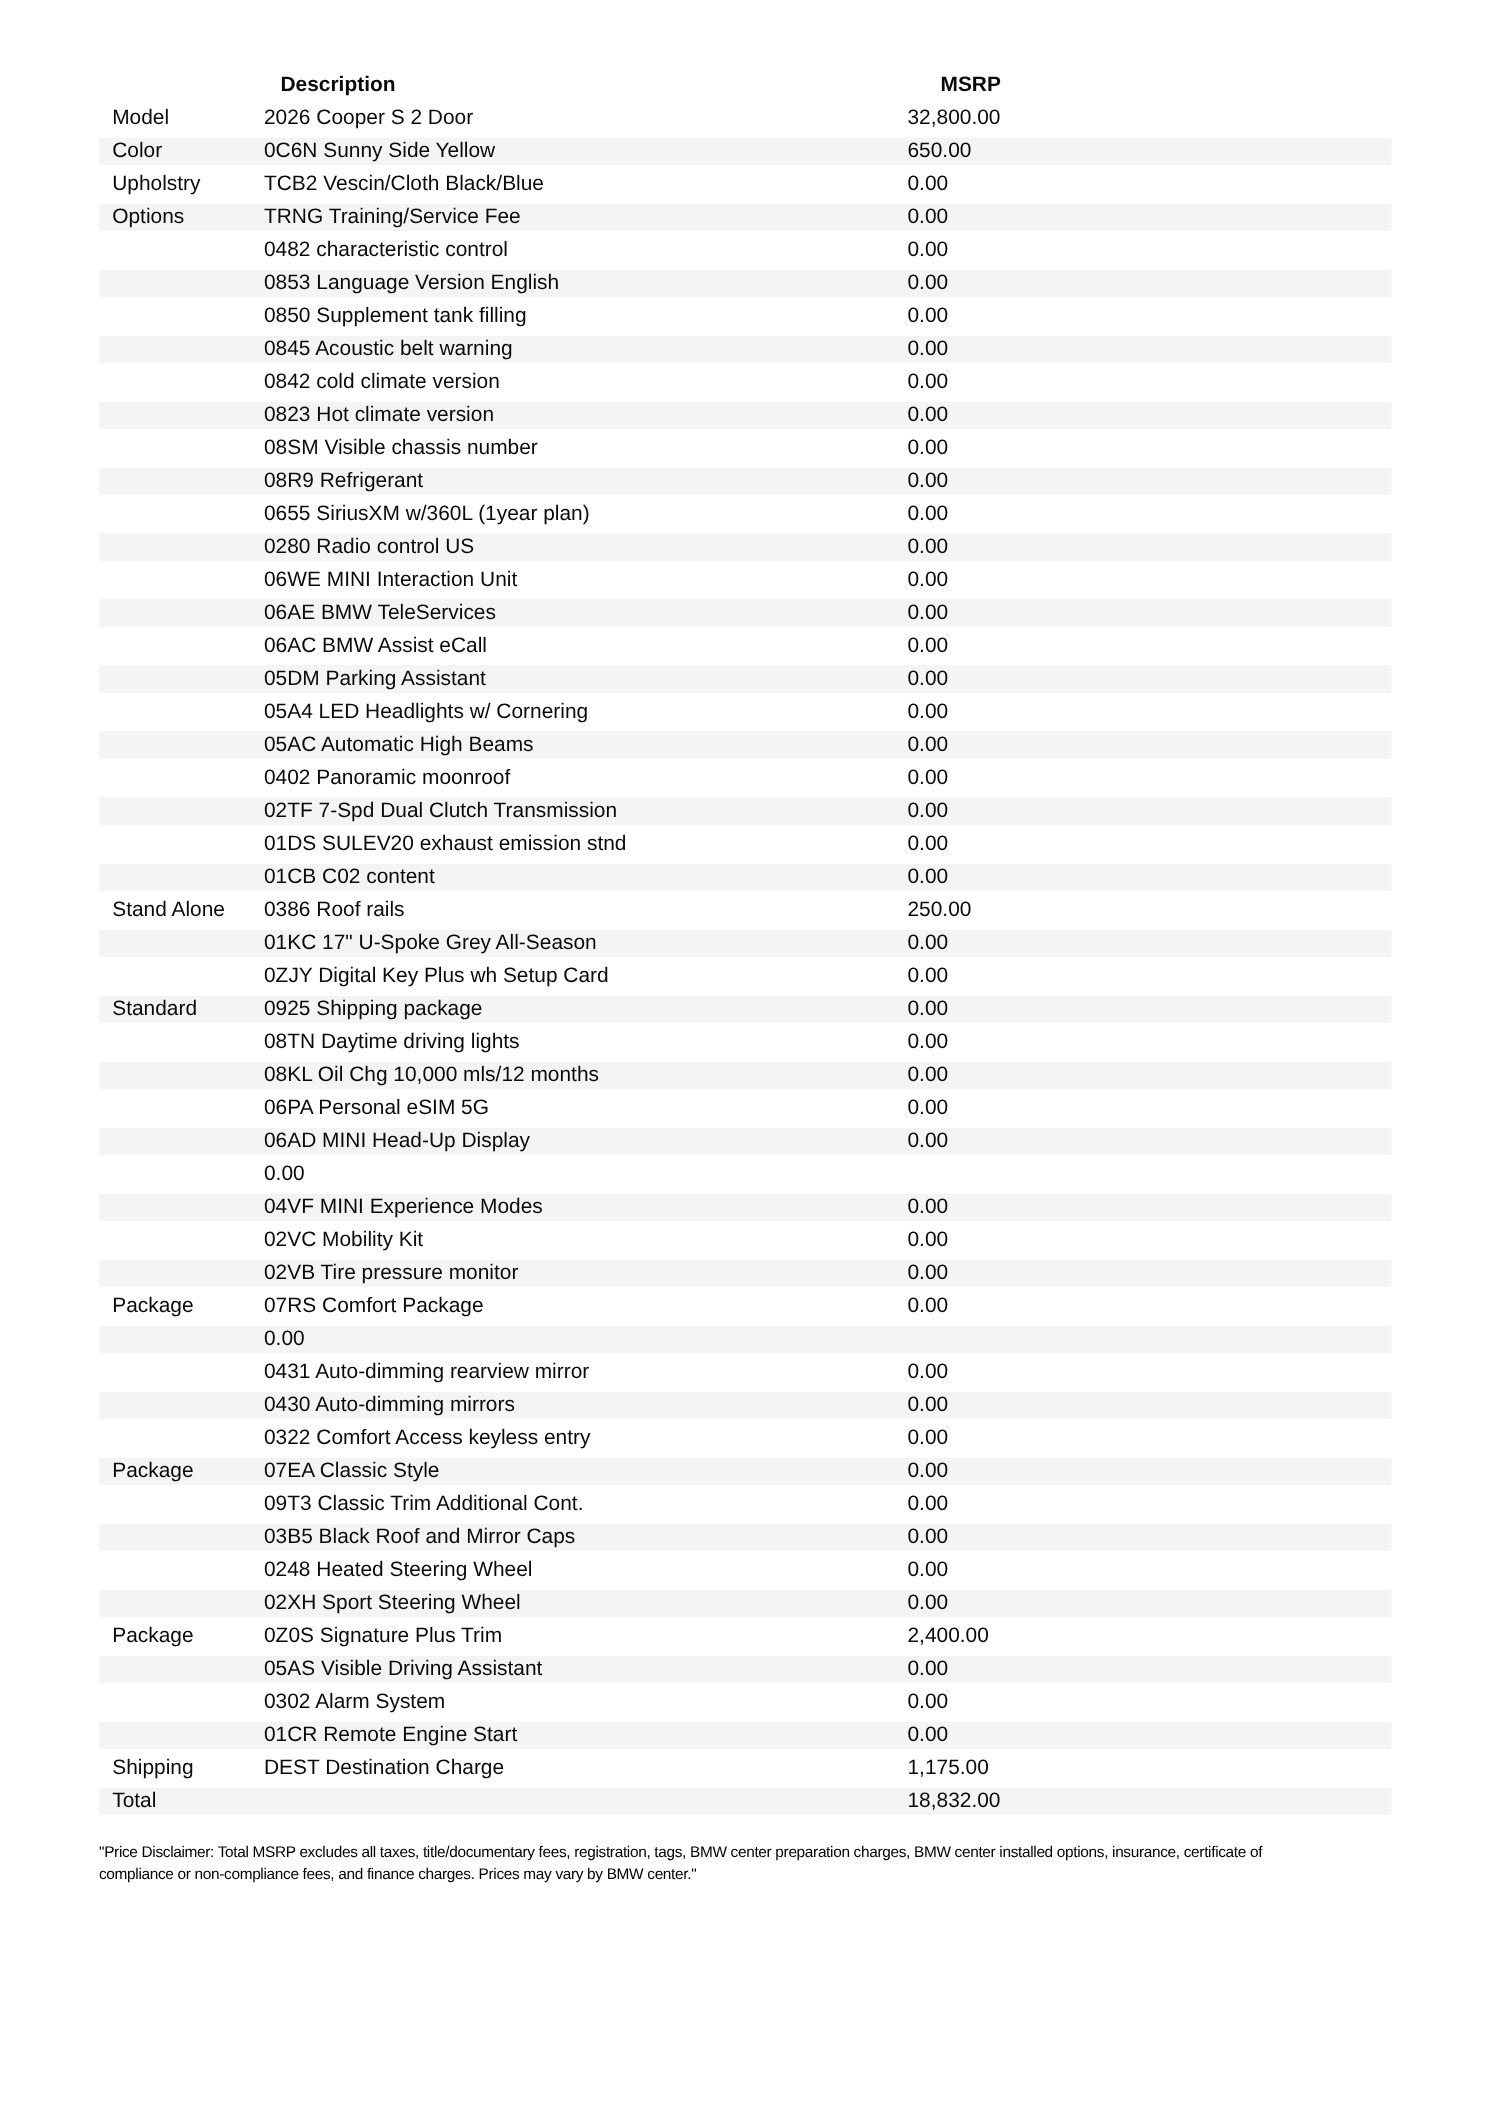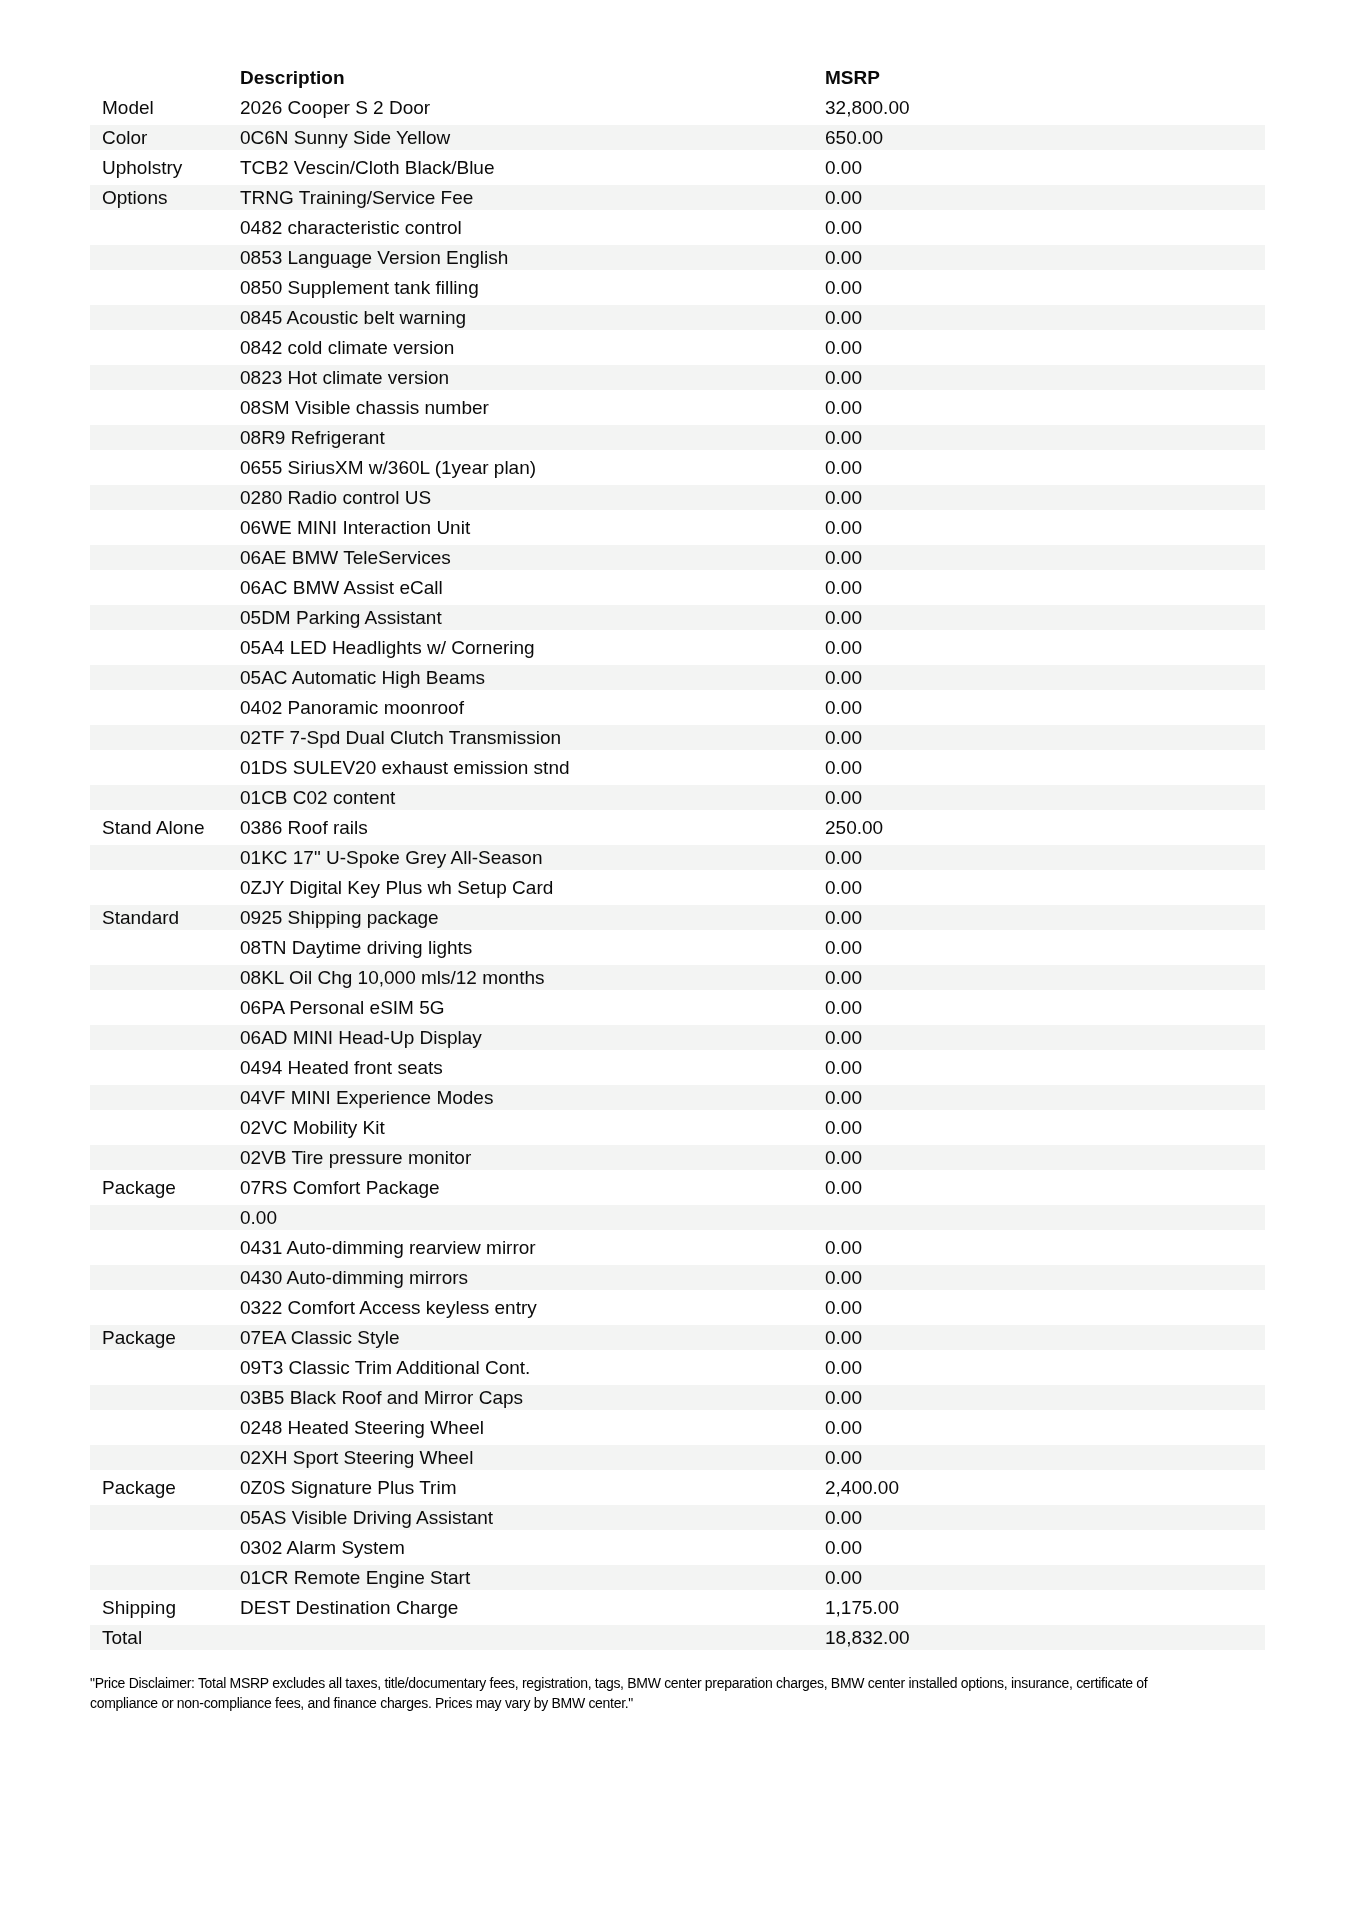--- a/index.html
+++ b/index.html
@@ -27,21 +27,21 @@
     font-size: 19px;
     line-height: 30px;
     white-space: nowrap;
   }
   .row.shaded {
     background: linear-gradient(to bottom, #ffffff 0px, #ffffff 2px, var(--stripe) 2px, var(--stripe) 27px, #ffffff 27px, #ffffff 30px);
   }
   .cell-category { padding-left: 12px; }
   .cell-description { padding-left: 0; }
   .cell-msrp { }
-  .row.header { font-weight: bold; }
+  .row.header { font-weight: bold; gap: 15px; }
   .row.header .cell-category { visibility: hidden; }
   .disclaimer {
     position: absolute;
     left: 90px;
     top: 1673px;
     width: 1200px;
     font-size: 14px;
     line-height: 20px;
     letter-spacing: -0.3px;
     color: #000000;
@@ -245,21 +245,20 @@
         <div></div>
       </div>
       <div class="row shaded">
         <div class="cell-category"></div>
         <div class="cell-description">06AD MINI Head-Up Display</div>
         <div class="cell-msrp">0.00</div>
         <div></div>
       </div>
       <div class="row">
         <div class="cell-category"></div>
-        <div class="cell-description">0494 Heated front seats</div>
         <div class="cell-msrp">0.00</div>
         <div></div>
       </div>
       <div class="row shaded">
         <div class="cell-category"></div>
         <div class="cell-description">04VF MINI Experience Modes</div>
         <div class="cell-msrp">0.00</div>
         <div></div>
       </div>
       <div class="row">

